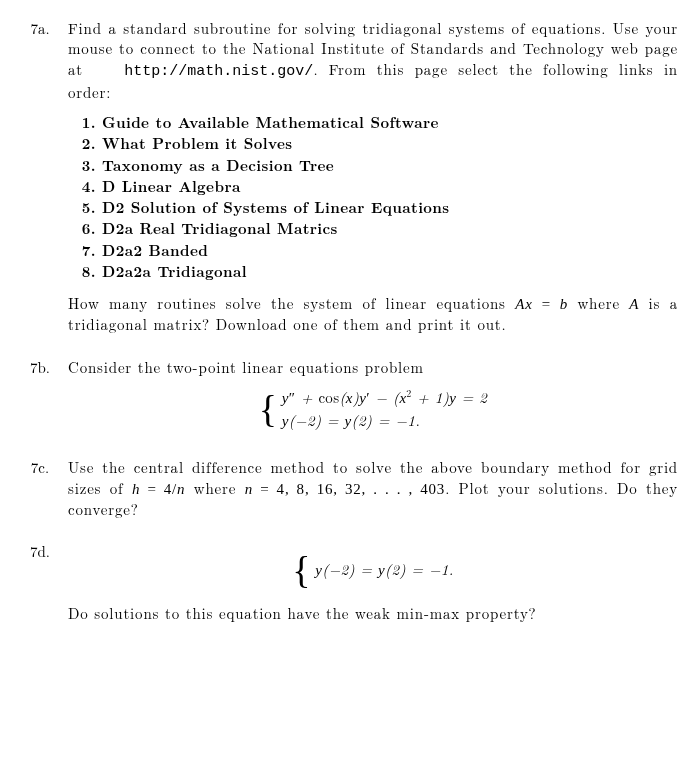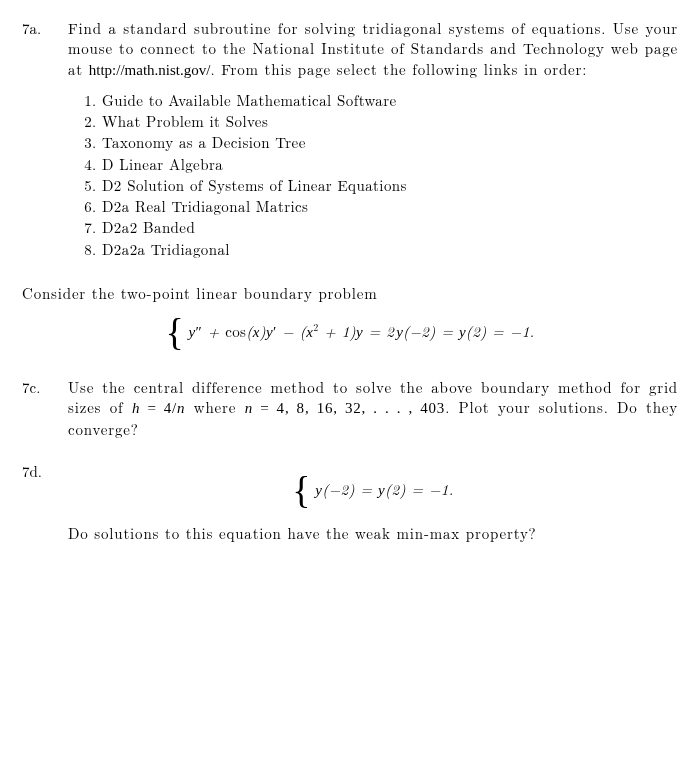--- a/index.html
+++ b/index.html
@@ -13,43 +13,45 @@
       color: #000;
       background: #fff;
     }
     .problem {
       display: flex;
       margin-bottom: 12px;
     }
     .problem-label {
       width: 36px;
       flex-shrink: 0;
-      text-align: left;
+      text-align: center;
       padding-right: 10px;
     }
     .problem-body {
       flex: 1;
       text-align: justify;
       letter-spacing: 0.8px;
     }
     .problem-body p {
       margin: 0 0 10px 0;
     }
     ol.inner-list {
       list-style: decimal;
       margin: 8px 0 12px 0;
       padding-left: 34px;
     }
     ol.inner-list li {
       margin: 1px 0;
       letter-spacing: 0.4px;
+      font-weight: bold;
     }
     .tt {
-      font-family: Liberation Serif, serif;
+      font-family: Liberation Mono, monospace;
       letter-spacing: 0;
+      margin-left: 31px;
     }
     .math {
       font-style: italic;
       font-family: "Computer Modern", Georgia, serif;
     }
     .math-rm {
       font-style: normal;
     }
     .eq-block {
       display: flex;
@@ -61,20 +63,21 @@
       align-items: center;
     }
     .brace {
       font-size: 38px;
       line-height: 38px;
       margin-right: 4px;
       font-family: serif;
     }
     .sys-lines {
       display: flex;
+      flex-direction: column;
       gap: 2px;
     }
     .sys-lines .line {
       font-style: italic;
       letter-spacing: 0.3px;
     }
     .exp {
       font-size: 10px;
       vertical-align: super;
       font-style: normal;
@@ -95,26 +98,30 @@
     <ol class="inner-list">
       <li>Guide to Available Mathematical Software</li>
       <li>What Problem it Solves</li>
       <li>Taxonomy as a Decision Tree</li>
       <li>D Linear Algebra</li>
       <li>D2 Solution of Systems of Linear Equations</li>
       <li>D2a Real Tridiagonal Matrics</li>
       <li>D2a2 Banded</li>
       <li>D2a2a Tridiagonal</li>
     </ol>
+    <p>
+      <span>How many routines solve the system of linear equations </span><span class="math">Ax = b</span><span> where </span><span class="math">A</span><span> is a tridiagonal matrix? Download one of them and print it out.</span>
+    </p>
   </div>
 </div>
 
 <div class="problem">
+  <div class="problem-label">7b.</div>
   <div class="problem-body">
-    <p>Consider the two-point linear boundary problem</p>
+    <p>Consider the two-point linear equations problem</p>
     <div class="eq-block">
       <div class="brace-system">
         <div class="brace">{</div>
         <div class="sys-lines">
           <div class="line"><span class="math">y</span><span class="prime">″</span> + <span class="math-rm">cos</span>(<span class="math">x</span>)<span class="math">y</span><span class="prime">′</span> − (<span class="math">x</span><span class="exp">2</span> + 1)<span class="math">y</span> = 2</div>
           <div class="line"><span class="math">y</span>(−2) = <span class="math">y</span>(2) = −1.</div>
         </div>
       </div>
     </div>
   </div>

